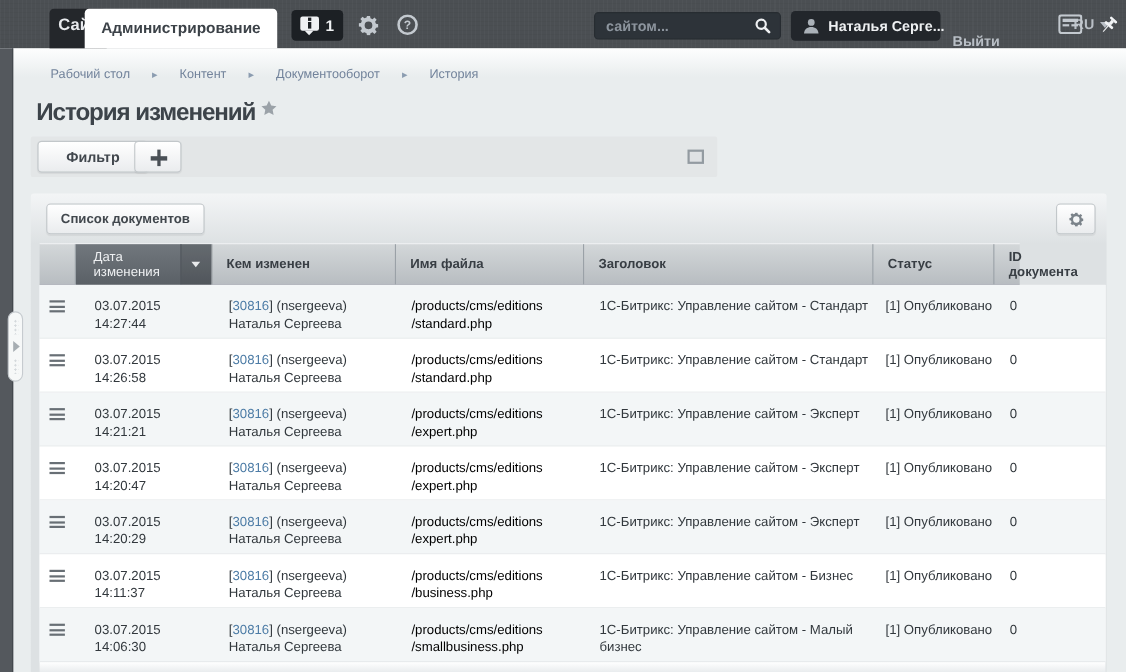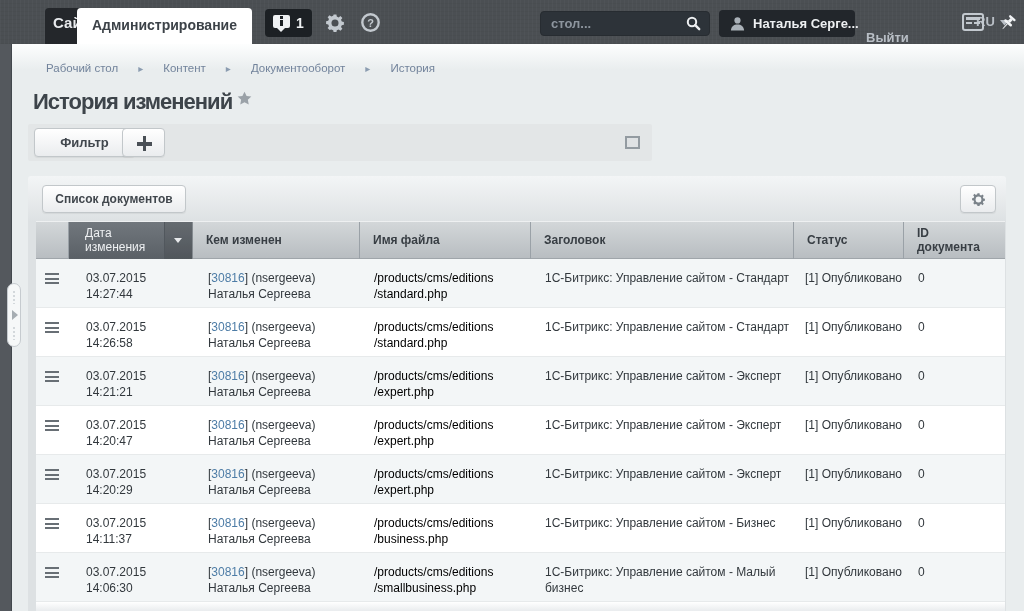--- a/index.html
+++ b/index.html
@@ -45,21 +45,21 @@
   .btn{position:absolute;background:linear-gradient(#ffffff,#eaecee);border:1px solid #c2c7ca;border-radius:4px;box-sizing:border-box;
     color:#41474d;font-weight:bold;text-align:center;box-shadow:0 1px 1px rgba(0,0,0,.06);}
   #btn-filter{left:6px;top:4px;width:101px;height:29px;font-size:13px;line-height:27px;}
   #btn-plus{left:94px;top:4px;width:43px;height:29px;font-size:17px;line-height:25px;}
   #fsquare{position:absolute;left:597px;top:12px;width:11px;height:9px;border:2px solid #939ba1;background:#dfe2e4;}
   
   #gridpanel{position:absolute;left:28px;top:176px;width:978px;height:435px;background:linear-gradient(#f3f5f6,#dde1e3 46px,#dde1e3);border-radius:3px 3px 0 0;}
   #btn-list{left:14px;top:9px;width:144px;height:28px;font-size:12px;line-height:26px;}
   #btn-gear{left:932px;top:9px;width:36px;height:28px;}
   
-  #thead{position:absolute;left:8px;top:45px;width:969px;height:38px;background:linear-gradient(#d3d7d9,#b8bdc1);border-top:1px solid #eef0f1;border-bottom:1px solid #9fa5aa;box-sizing:border-box;padding-left:24px;}
+  #thead{position:absolute;left:8px;top:45px;width:891px;height:38px;background:linear-gradient(#d3d7d9,#b8bdc1);border-top:1px solid #eef0f1;border-bottom:1px solid #9fa5aa;box-sizing:border-box;padding-left:24px;}
   .th{position:absolute;top:0;height:37px;box-sizing:border-box;border-right:1px solid #9aa1a7;color:#383e44;font-size:12px;font-weight:bold;}
   .th .t1{position:absolute;left:13px;top:11px;white-space:nowrap;}
   .th .t2{position:absolute;left:13px;top:4px;line-height:14px;}
   #th-date{background:linear-gradient(#71777d,#5a6066);border-right:1px solid #858b90;}
   #th-date .t2{color:#eef0f2;font-weight:normal;left:16px;}
   #th-arrow{position:absolute;right:0;top:0;width:27px;height:37px;background:rgba(0,0,0,.10);border-left:1px solid #51575d;}
   #th-arrow:after{content:"";position:absolute;left:9px;top:16px;border-left:4px solid transparent;border-right:4px solid transparent;border-top:5px solid #e8eaec;}
   
   #tbody{position:absolute;left:8px;top:83px;width:969px;background:#fff;}
   .row{position:relative;width:969px;height:48px;border-bottom:1px solid #e7eaeb;background:#fff;}
@@ -93,21 +93,21 @@
       </div>
     <svg class="tico" style="left:326px;top:14px" width="18" height="18" viewBox="0 0 18 18">
         <path fill="#c3c9cf" d="M9 5.5A3.5 3.5 0 1 0 9 12.5 3.5 3.5 0 1 0 9 5.5zM7.6.5h2.8l.4 2.1 1.9.8L14.4 2l2 2-1.4 1.7.8 1.9 2.1.4v2.8l-2.1.4-.8 1.9 1.4 1.7-2 2-1.7-1.4-1.9.8-.4 2.1H7.6l-.4-2.1-1.9-.8L3.6 16l-2-2 1.4-1.7-.8-1.9-2.1-.4V7.2l2.1-.4.8-1.9L1.6 3.2l2-2L5.3 2.6l1.9-.8z"></path>
         <circle cx="9" cy="9" r="3.1" fill="#4b4f53"></circle>
       </svg>
     <svg class="tico" style="left:361px;top:13px" width="19" height="19" viewBox="0 0 19 19">
         <circle cx="9.5" cy="9.5" r="8.2" fill="none" stroke="#c3c9cf" stroke-width="2.4"></circle>
         <text x="9.5" y="13.6" text-anchor="middle" font-family="Liberation Sans" font-size="11" font-weight="bold" fill="#c3c9cf">?</text>
       </svg>
     <div class="search">
-        <span class="ph">стол...</span>
+        <span class="ph">сайтом...</span>
       <svg style="position:absolute;right:8px;top:4px" width="15" height="15" viewBox="0 0 15 15">
           <circle cx="6" cy="6" r="4.2" fill="none" stroke="#eef0f2" stroke-width="2"></circle>
           <line x1="9.2" y1="9.2" x2="13.2" y2="13.2" stroke="#eef0f2" stroke-width="2.4" stroke-linecap="round"></line>
         </svg>
     </div>
     <div class="userbox">
       <svg style="position:absolute;left:11px;top:6px" width="15" height="15" viewBox="0 0 15 15">
           <circle cx="7.5" cy="4.4" r="3.1" fill="#aab1b8"></circle>
           <path fill="#aab1b8" d="M.9 14.5c.4-4 3-5.9 6.6-5.9s6.2 1.9 6.6 5.9z"></path>
         </svg>

